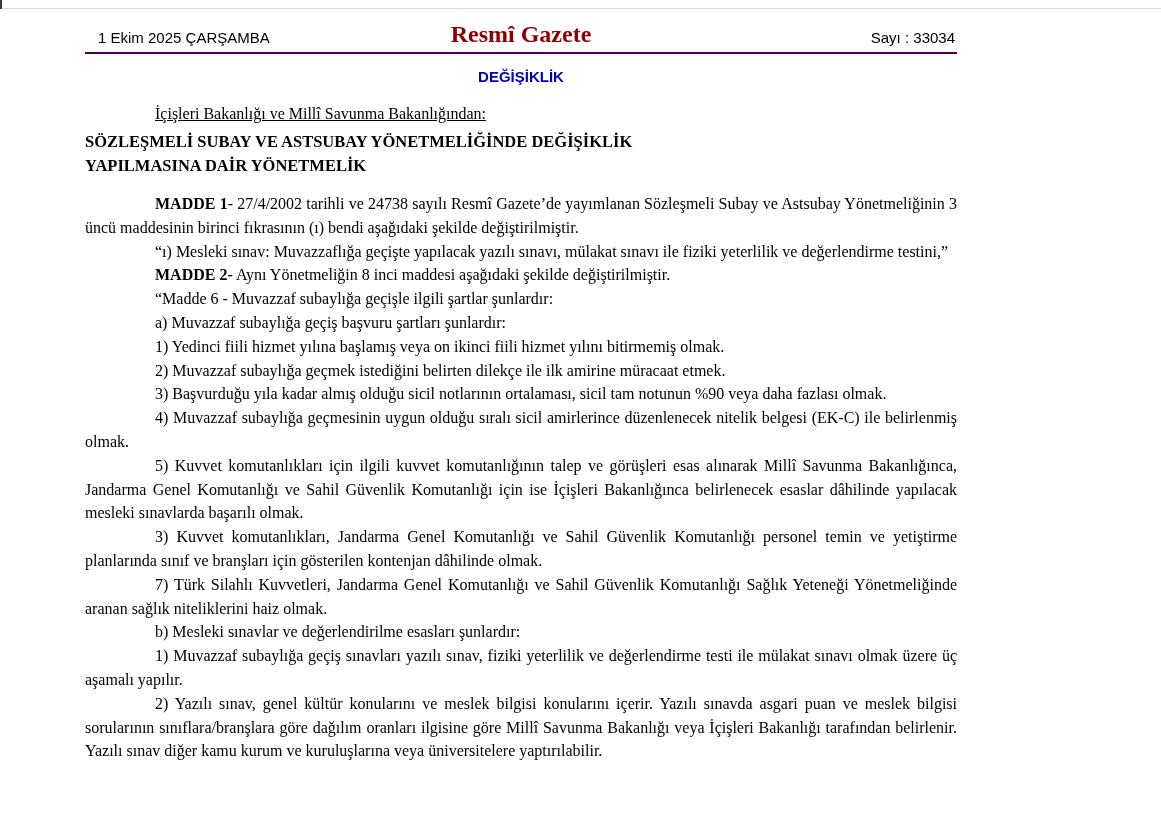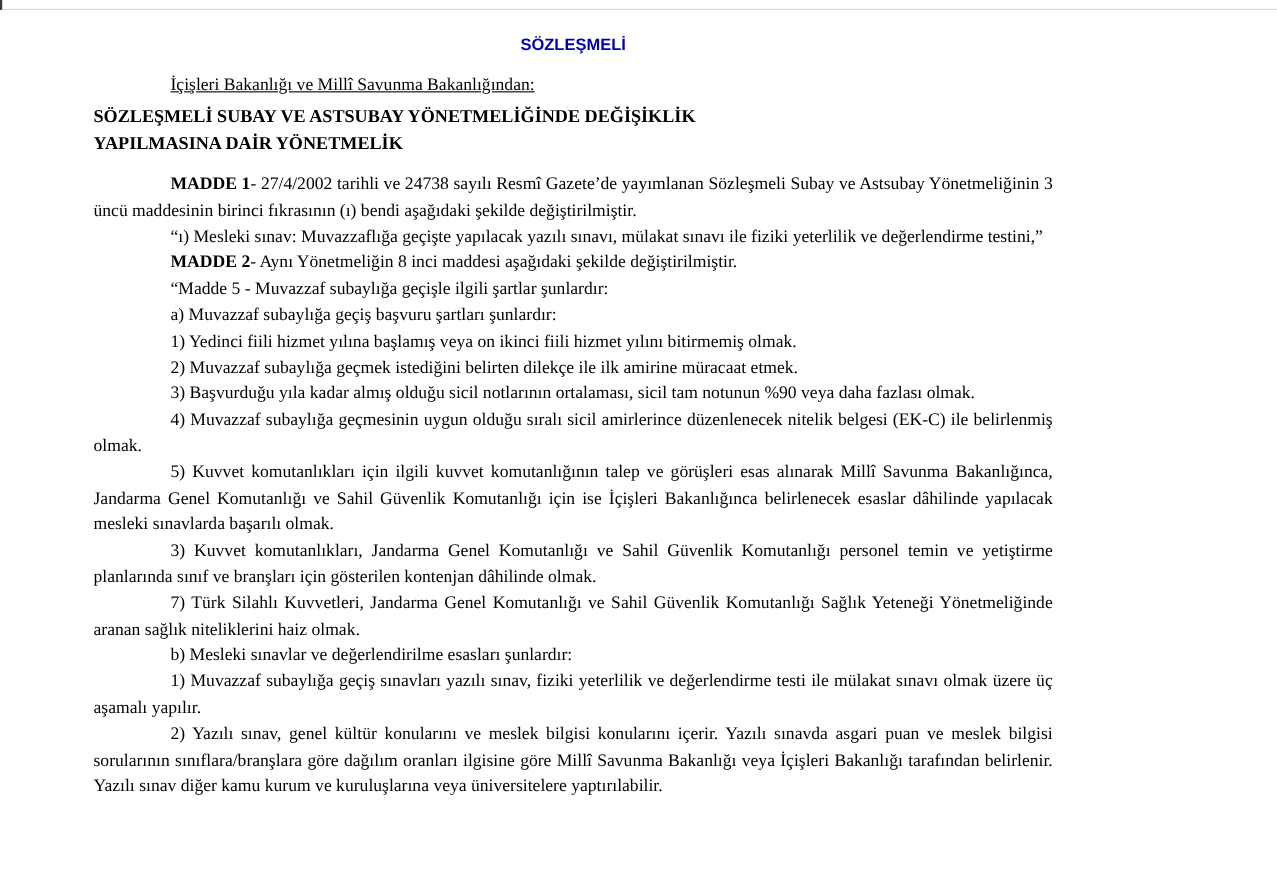--- a/index.html
+++ b/index.html
@@ -103,40 +103,45 @@
   }
 </style>
 </head>
 <body>
 
 <div class="top-divider"></div>
 <div class="corner-tick"></div>
 
 <div class="content">
 
+  <div class="masthead">
+    <span class="gz-date">1 Ekim 2025 ÇARŞAMBA</span>
+    <div class="gz-title">Resmî Gazete</div>
+    <span class="gz-issue">Sayı : 33034</span>
+  </div>
 
-  <div class="section-heading">SÖZLEŞMELİ</div>
+  <div class="section-heading">DEĞİŞİKLİK</div>
 
   <div class="issuing-authority">
     <span>İçişleri Bakanlığı ve Millî Savunma Bakanlığından:</span>
   </div>
 
   <div class="headline">
     <div>SÖZLEŞMELİ SUBAY VE ASTSUBAY YÖNETMELİĞİNDE DEĞİŞİKLİK</div>
     <div>YAPILMASINA DAİR YÖNETMELİK</div>
   </div>
 
   <div class="document-body">
   <p><b>MADDE 1</b><span>- 27/4/2002 tarihli ve 24738 sayılı Resmî Gazete’de yayımlanan Sözleşmeli Subay ve Astsubay Yönetmeliğinin 3 üncü maddesinin birinci fıkrasının (ı) bendi aşağıdaki şekilde değiştirilmiştir.</span></p>
 
   <p><span>“ı) Mesleki sınav: Muvazzaflığa geçişte yapılacak yazılı sınavı, mülakat sınavı ile fiziki yeterlilik ve değerlendirme testini,”</span></p>
 
   <p><b>MADDE 2</b><span>- Aynı Yönetmeliğin 8 inci maddesi aşağıdaki şekilde değiştirilmiştir.</span></p>
 
-  <p><span>“Madde 5 - Muvazzaf subaylığa geçişle ilgili şartlar şunlardır:</span></p>
+  <p><span>“Madde 6 - Muvazzaf subaylığa geçişle ilgili şartlar şunlardır:</span></p>
 
   <p><span>a) Muvazzaf subaylığa geçiş başvuru şartları şunlardır:</span></p>
 
   <p><span>1) Yedinci fiili hizmet yılına başlamış veya on ikinci fiili hizmet yılını bitirmemiş olmak.</span></p>
 
   <p><span>2) Muvazzaf subaylığa geçmek istediğini belirten dilekçe ile ilk amirine müracaat etmek.</span></p>
 
   <p><span>3) Başvurduğu yıla kadar almış olduğu sicil notlarının ortalaması, sicil tam notunun %90 veya daha fazlası olmak.</span></p>
 
   <p><span>4) Muvazzaf subaylığa geçmesinin uygun olduğu sıralı sicil amirlerince düzenlenecek nitelik belgesi (EK-C) ile belirlenmiş olmak.</span></p>

